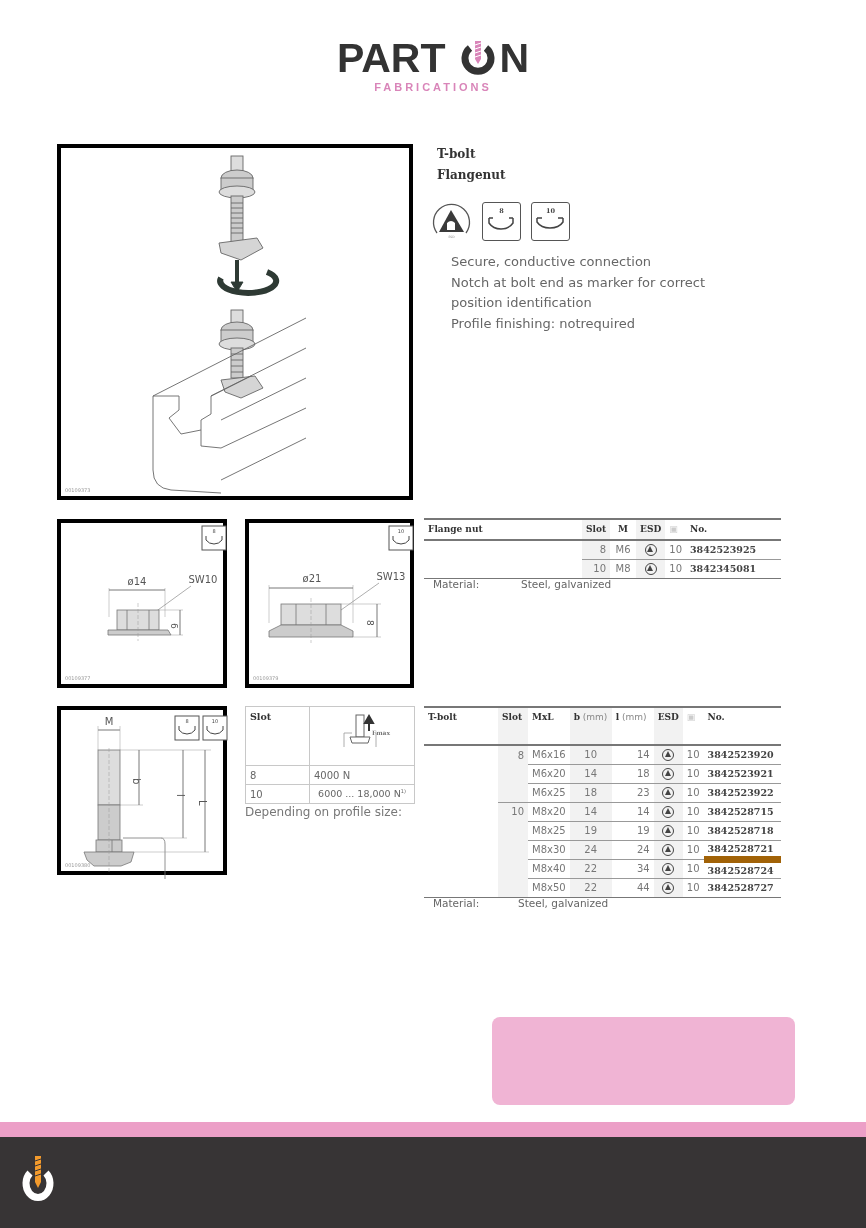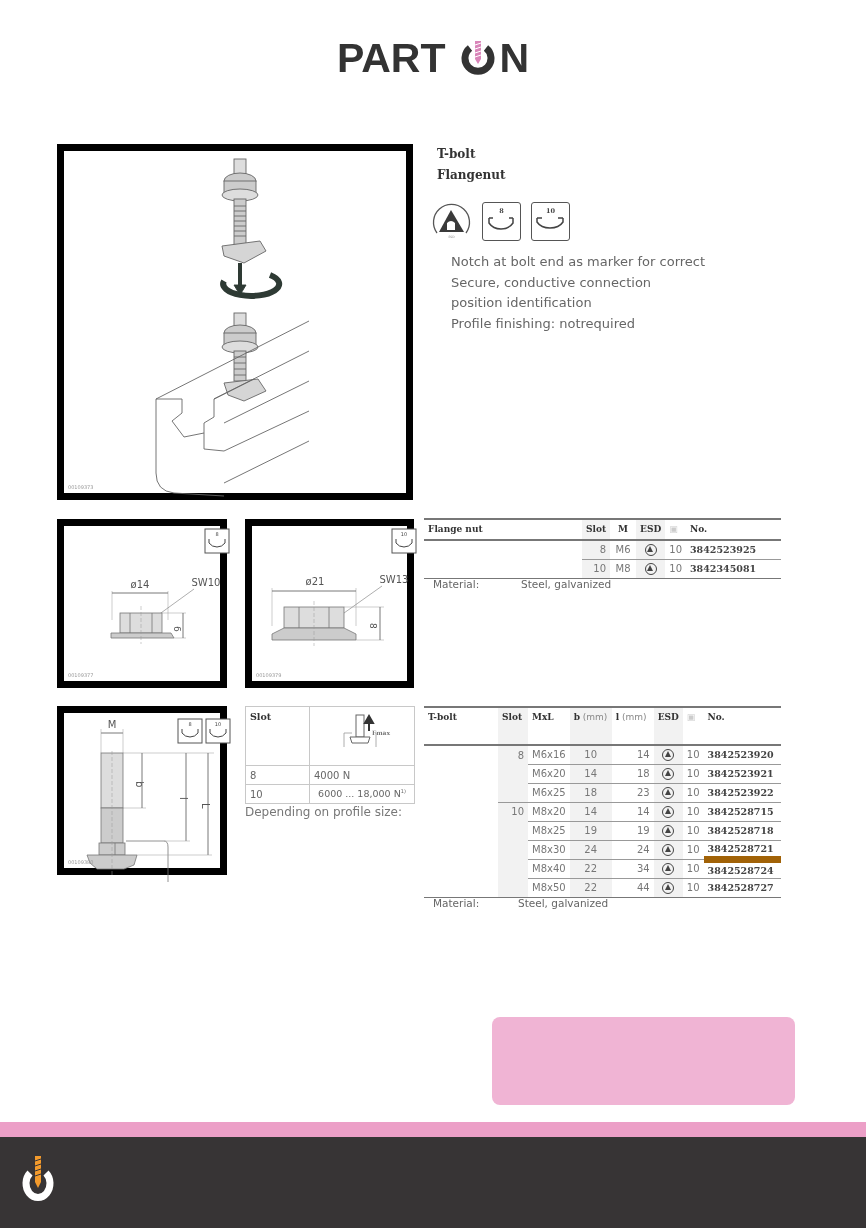--- a/index.html
+++ b/index.html
@@ -4,21 +4,21 @@
 <style>
   * { box-sizing: border-box; margin: 0; padding: 0; }
   html, body { width: 866px; height: 1228px; background: #ffffff; overflow: hidden; }
   body { position: relative; font-family: "DejaVu Sans", sans-serif; color: #555; }
 
   .logo { position: absolute; left: 0; top: 36px; width: 866px; text-align: center; }
   .logo-main { font-family: "Liberation Sans", sans-serif; font-weight: 900; font-size: 41px; color: #333; letter-spacing: 0px; line-height: 44px; display: inline-flex; align-items: center; gap: 2px; }
   .logo-main .o { display: inline-block; width: 34px; height: 36px; position: relative; margin: 0 2px; }
   .logo-sub { font-family: "Liberation Sans", sans-serif; font-weight: 700; font-size: 11px; color: #d985b9; letter-spacing: 3px; margin-top: 1px; }
 
-  .box { position: absolute; border: 7px solid #000000; background: #fff; text-align: center; }
+  .box { position: absolute; border: 4px solid #000000; background: #fff; text-align: center; }
   .figcode { position: absolute; left: 4px; bottom: 3px; font-size: 5px; color: #999; font-family: "DejaVu Sans", sans-serif; }
 
   .title-block { position: absolute; left: 437px; top: 144px; }
   .title-block div { font-family: "DejaVu Serif", serif; font-weight: bold; font-size: 12px; color: #333; line-height: 21px; }
 
   .icons { position: absolute; left: 431px; top: 199px; display: flex; gap: 10px; align-items: center; }
   .slot-ico { width: 39px; height: 39px; border: 1.5px solid #555; border-radius: 3px; position: relative; background: #fff; }
   .slot-ico .n { position: absolute; top: 4px; width: 100%; text-align: center; font-family: "DejaVu Serif", serif; font-weight: bold; font-size: 6.5px; color: #444; }
 
   .features { position: absolute; left: 451px; top: 252px; font-family: "DejaVu Sans", sans-serif; font-size: 13px; color: #666; line-height: 20.5px; }
@@ -56,20 +56,21 @@
         <rect x="14" y="1" width="6" height="18" fill="#d985b9"></rect>
         <path d="M14 19 L17 24 L20 19 Z" fill="#d985b9"></path>
         <line x1="14" y1="5" x2="20" y2="3" stroke="#fff" stroke-width="1"></line>
         <line x1="14" y1="9" x2="20" y2="7" stroke="#fff" stroke-width="1"></line>
         <line x1="14" y1="13" x2="20" y2="11" stroke="#fff" stroke-width="1"></line>
         <line x1="14" y1="17" x2="20" y2="15" stroke="#fff" stroke-width="1"></line>
       </svg>
     </span>
     <span>N</span>
   </div>
+  <div class="logo-sub">FABRICATIONS</div>
 </div>
 
 <div class="box" style="left:57px; top:144px; width:356px; height:356px;">
   <svg width="356" height="356" viewBox="0 0 356 356">
     <g fill="none" stroke="#666" stroke-width="0.9">
 
       <rect x="170" y="8" width="12" height="18" fill="#ddd"></rect>
       <ellipse cx="176" cy="30" rx="16" ry="8" fill="#ccc"></ellipse>
       <rect x="160" y="30" width="32" height="12" fill="#ccc"></rect>
       <ellipse cx="176" cy="44" rx="18" ry="6" fill="#ddd"></ellipse>
@@ -121,22 +122,22 @@
   </span>
   <span class="slot-ico">
     <span class="n">10</span>
     <svg width="36" height="36" viewBox="0 0 36 36" style="position:absolute;left:0;top:0">
       <path d="M5 15 L5 19 Q9 25 18 25 Q27 25 31 19 L31 15 M5 15 L10 15 M26 15 L31 15" fill="none" stroke="#444" stroke-width="1.5"></path>
     </svg>
   </span>
 </div>
 
 <div class="features">
+  <div>Secure, conductive  connection</div>
   <div>Notch at bolt end as marker for correct</div>
-  <div>Secure, conductive  connection</div>
   <div>position identification</div>
   <div>Profile finishing: notrequired</div>
 </div>
 
 <div class="box" style="left:57px; top:519px; width:170px; height:169px;">
   <svg width="170" height="169" viewBox="0 0 170 169">
     <rect x="141" y="3" width="24" height="24" fill="#fff" stroke="#555" stroke-width="1"></rect>
     <text x="153" y="10" font-size="5" text-anchor="middle" fill="#444">8</text>
     <path d="M145 13 L145 17 Q148 21 153 21 Q158 21 161 17 L161 13" fill="none" stroke="#444" stroke-width="1"></path>
     <line x1="48" y1="65" x2="48" y2="94" stroke="#999" stroke-width="0.5"></line>

